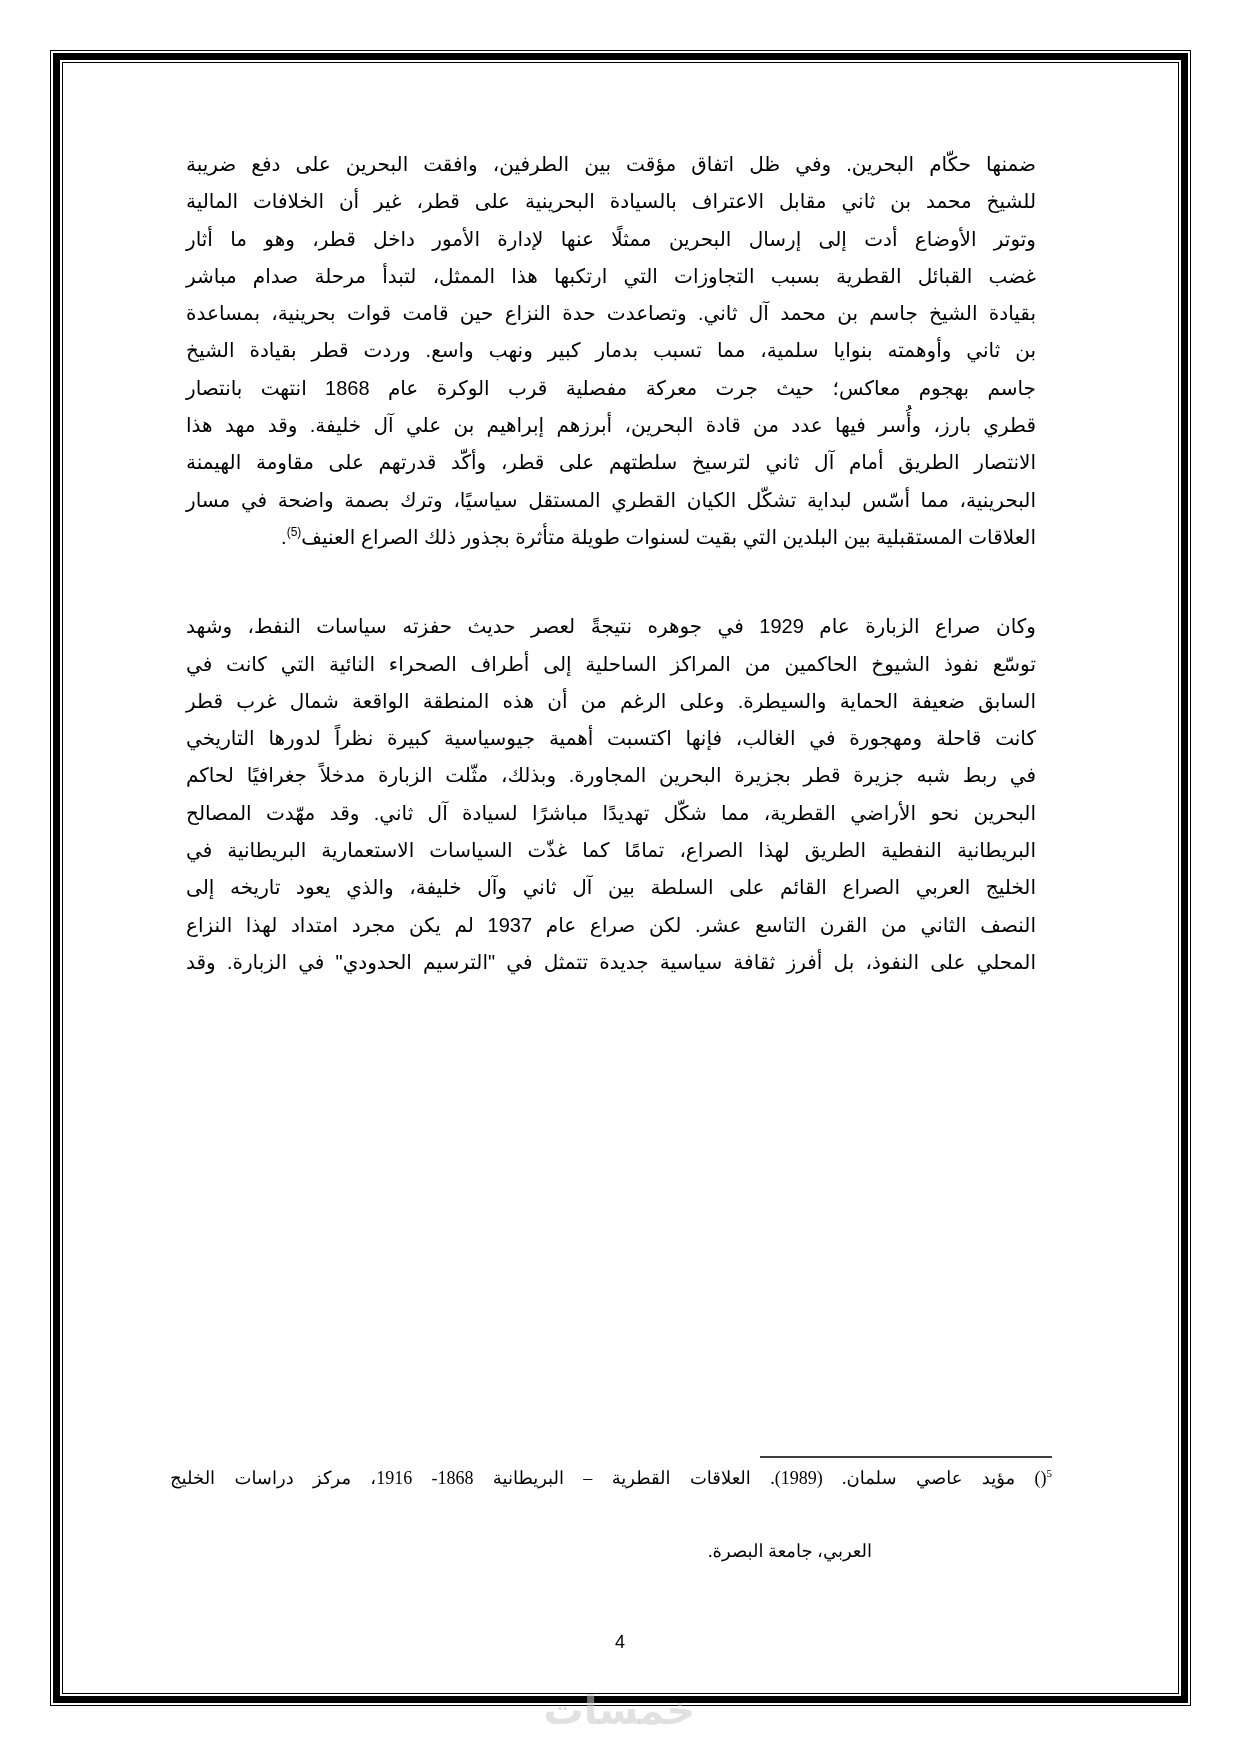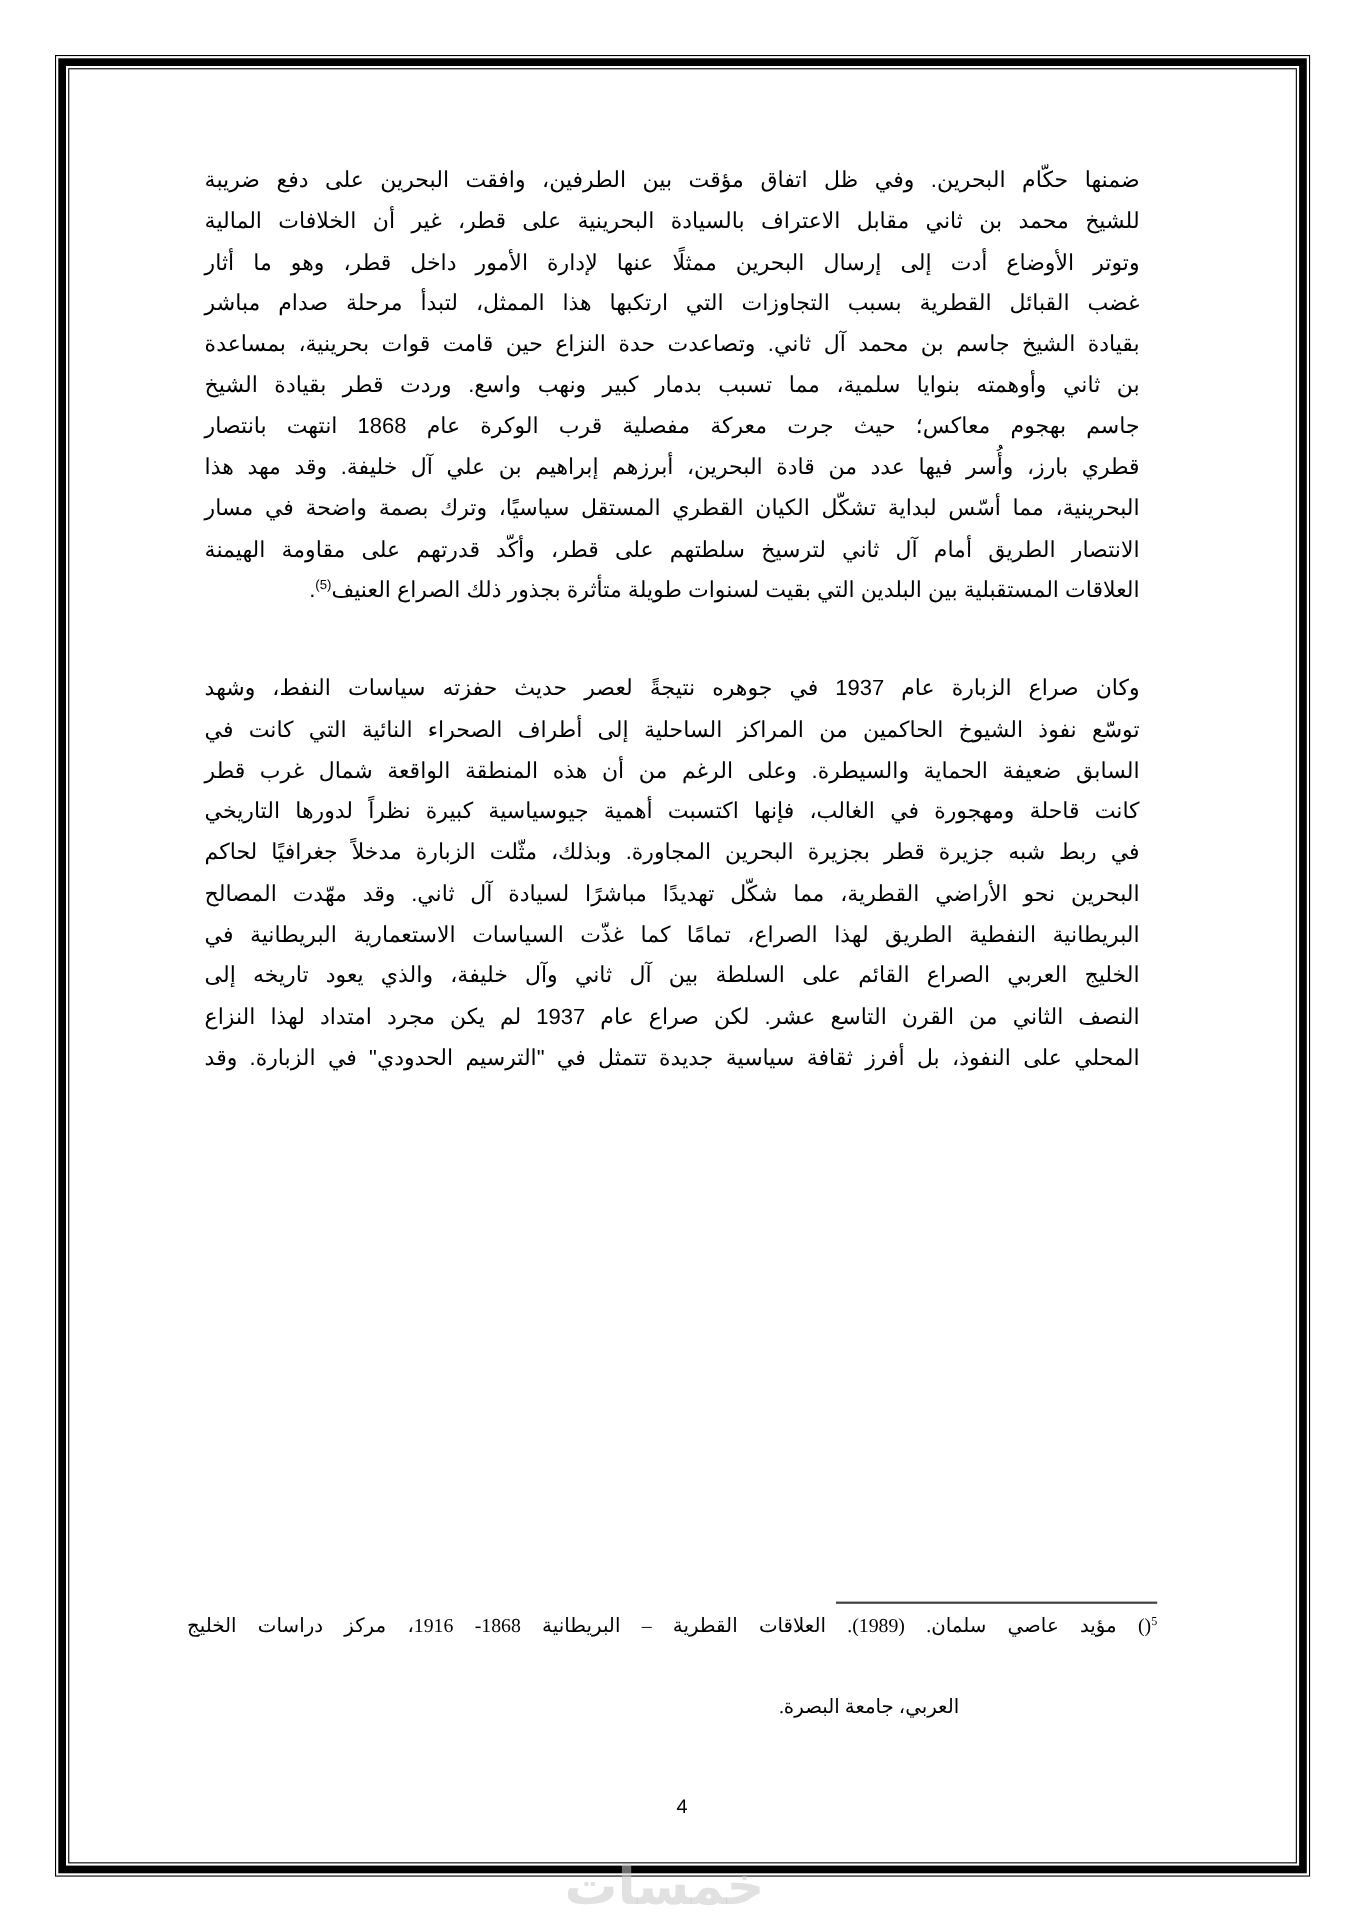--- a/index.html
+++ b/index.html
@@ -40,21 +40,21 @@
   .footnote .line.first { text-align: justify; text-align-last: justify; }
   .footnote .line.cont { padding-right: 180px; margin-top: 40px; }
   .footnote sup { font-size: 11px; vertical-align: super; line-height: 0; }
 
   .page-number {
     position: absolute; left: 0; width: 1240px; top: 1632px; text-align: center;
     font-family: "Liberation Sans", sans-serif; font-size: 18px; color: #000;
   }
   .watermark {
     position: absolute; left: 545px; top: 1687px; width: 150px; text-align: center;
-    font-family: "DejaVu Sans", sans-serif; font-size: 48px; font-weight: bold;
+    font-family: "DejaVu Sans", sans-serif; font-size: 40px; font-weight: bold;
     color: rgba(200,200,200,0.55); direction: rtl; letter-spacing: 2px;
   }
 </style>
 </head>
 <body>
 
 <div class="page-border">
   <div class="band"></div>
   <div class="inner"></div>
 </div>
@@ -62,27 +62,27 @@
 <div class="content">
   <p>
     <span class="line">ضمنها حكّام البحرين. وفي ظل اتفاق مؤقت بين الطرفين، وافقت البحرين على دفع ضريبة</span>
     <span class="line">للشيخ محمد بن ثاني مقابل الاعتراف بالسيادة البحرينية على قطر، غير أن الخلافات المالية</span>
     <span class="line">وتوتر الأوضاع أدت إلى إرسال البحرين ممثلًا عنها لإدارة الأمور داخل قطر، وهو ما أثار</span>
     <span class="line">غضب القبائل القطرية بسبب التجاوزات التي ارتكبها هذا الممثل، لتبدأ مرحلة صدام مباشر</span>
     <span class="line">بقيادة الشيخ جاسم بن محمد آل ثاني. وتصاعدت حدة النزاع حين قامت قوات بحرينية، بمساعدة</span>
     <span class="line">بن ثاني وأوهمته بنوايا سلمية، مما تسبب بدمار كبير ونهب واسع. وردت قطر بقيادة الشيخ</span>
     <span class="line">جاسم بهجوم معاكس؛ حيث جرت معركة مفصلية قرب الوكرة عام 1868 انتهت بانتصار</span>
     <span class="line">قطري بارز، وأُسر فيها عدد من قادة البحرين، أبرزهم إبراهيم بن علي آل خليفة. وقد مهد هذا</span>
+    <span class="line">الانتصار الطريق أمام آل ثاني لترسيخ سلطتهم على قطر، وأكّد قدرتهم على مقاومة الهيمنة</span>
     <span class="line">البحرينية، مما أسّس لبداية تشكّل الكيان القطري المستقل سياسيًا، وترك بصمة واضحة في مسار</span>
-    <span class="line">الانتصار الطريق أمام آل ثاني لترسيخ سلطتهم على قطر، وأكّد قدرتهم على مقاومة الهيمنة</span>
     <span class="line last"><span>العلاقات المستقبلية بين البلدين التي بقيت لسنوات طويلة متأثرة بجذور ذلك الصراع العنيف</span><sup class="fn">(5)</sup><span>.</span></span>
   </p>
   <div class="para-gap"></div>
   <p>
-    <span class="line">وكان صراع الزبارة عام 1937 في جوهره نتيجةً لعصر حديث حفزته سياسات النفط، وشهد</span>
+    <span class="line">وكان صراع الزبارة عام 1929 في جوهره نتيجةً لعصر حديث حفزته سياسات النفط، وشهد</span>
     <span class="line">توسّع نفوذ الشيوخ الحاكمين من المراكز الساحلية إلى أطراف الصحراء النائية التي كانت في</span>
     <span class="line">السابق ضعيفة الحماية والسيطرة. وعلى الرغم من أن هذه المنطقة الواقعة شمال غرب قطر</span>
     <span class="line">كانت قاحلة ومهجورة في الغالب، فإنها اكتسبت أهمية جيوسياسية كبيرة نظراً لدورها التاريخي</span>
     <span class="line">في ربط شبه جزيرة قطر بجزيرة البحرين المجاورة. وبذلك، مثّلت الزبارة مدخلاً جغرافيًا لحاكم</span>
     <span class="line">البحرين نحو الأراضي القطرية، مما شكّل تهديدًا مباشرًا لسيادة آل ثاني. وقد مهّدت المصالح</span>
     <span class="line">البريطانية النفطية الطريق لهذا الصراع، تمامًا كما غذّت السياسات الاستعمارية البريطانية في</span>
     <span class="line">الخليج العربي الصراع القائم على السلطة بين آل ثاني وآل خليفة، والذي يعود تاريخه إلى</span>
     <span class="line">النصف الثاني من القرن التاسع عشر. لكن صراع عام 1937 لم يكن مجرد امتداد لهذا النزاع</span>
     <span class="line">المحلي على النفوذ، بل أفرز ثقافة سياسية جديدة تتمثل في "الترسيم الحدودي" في الزبارة. وقد</span>
   </p>

